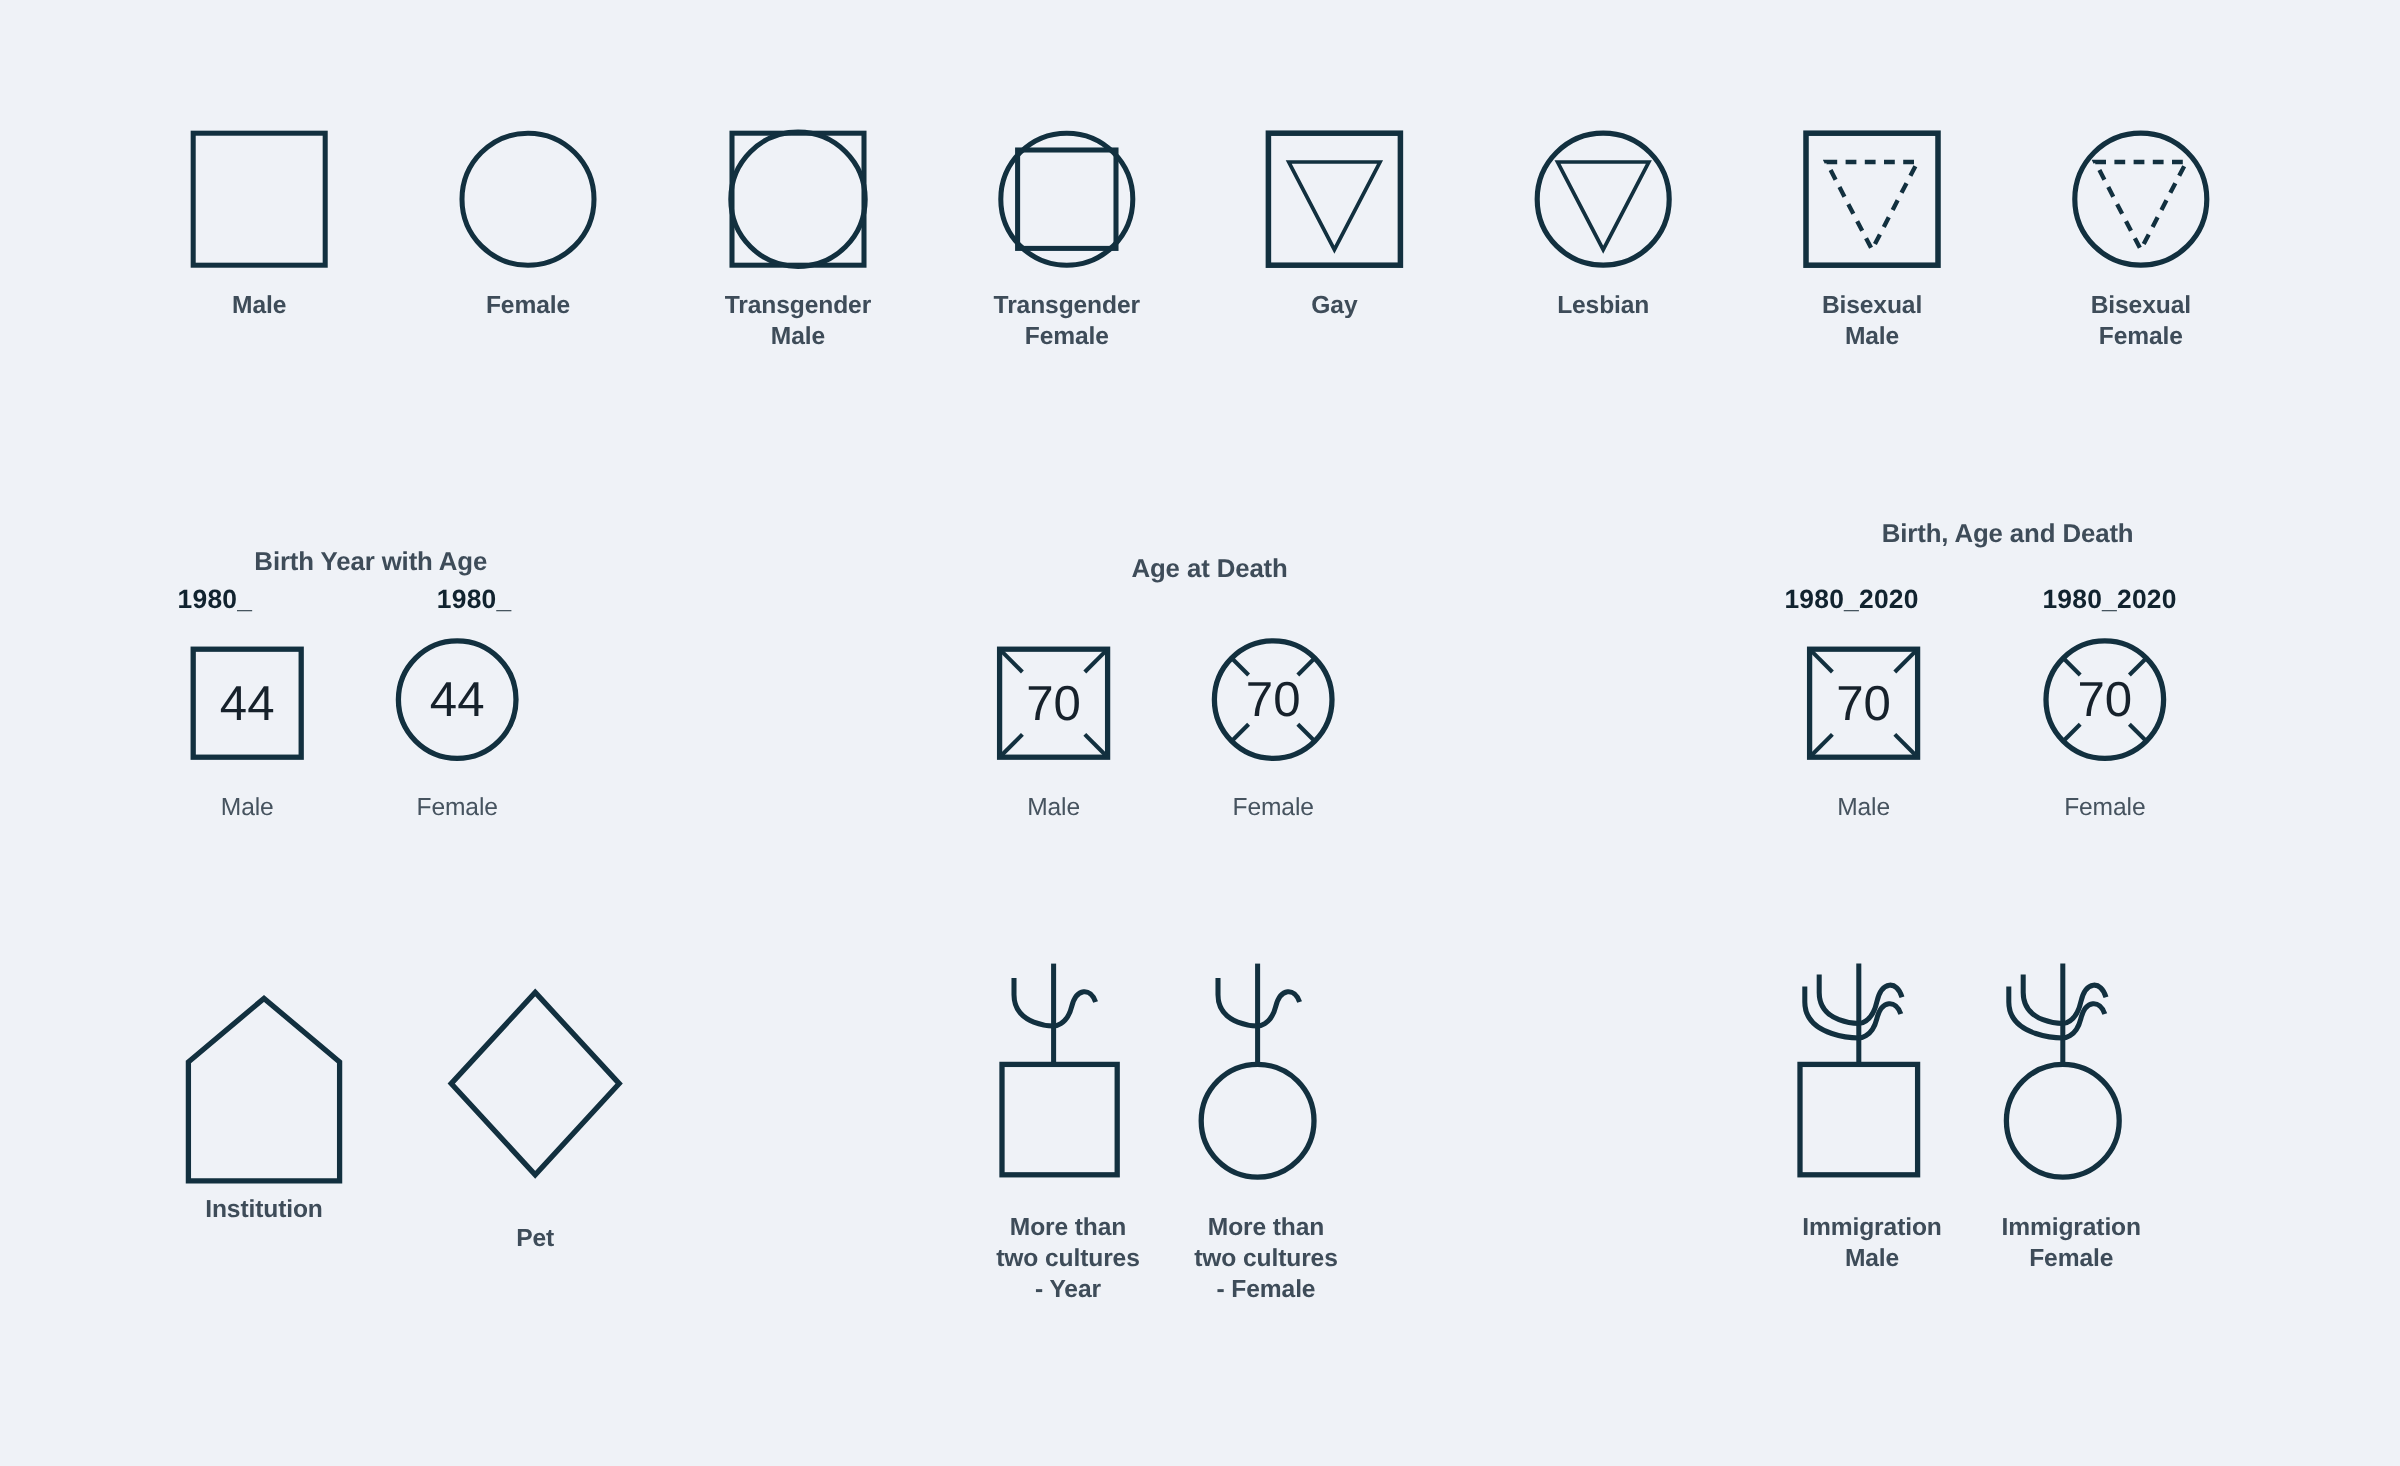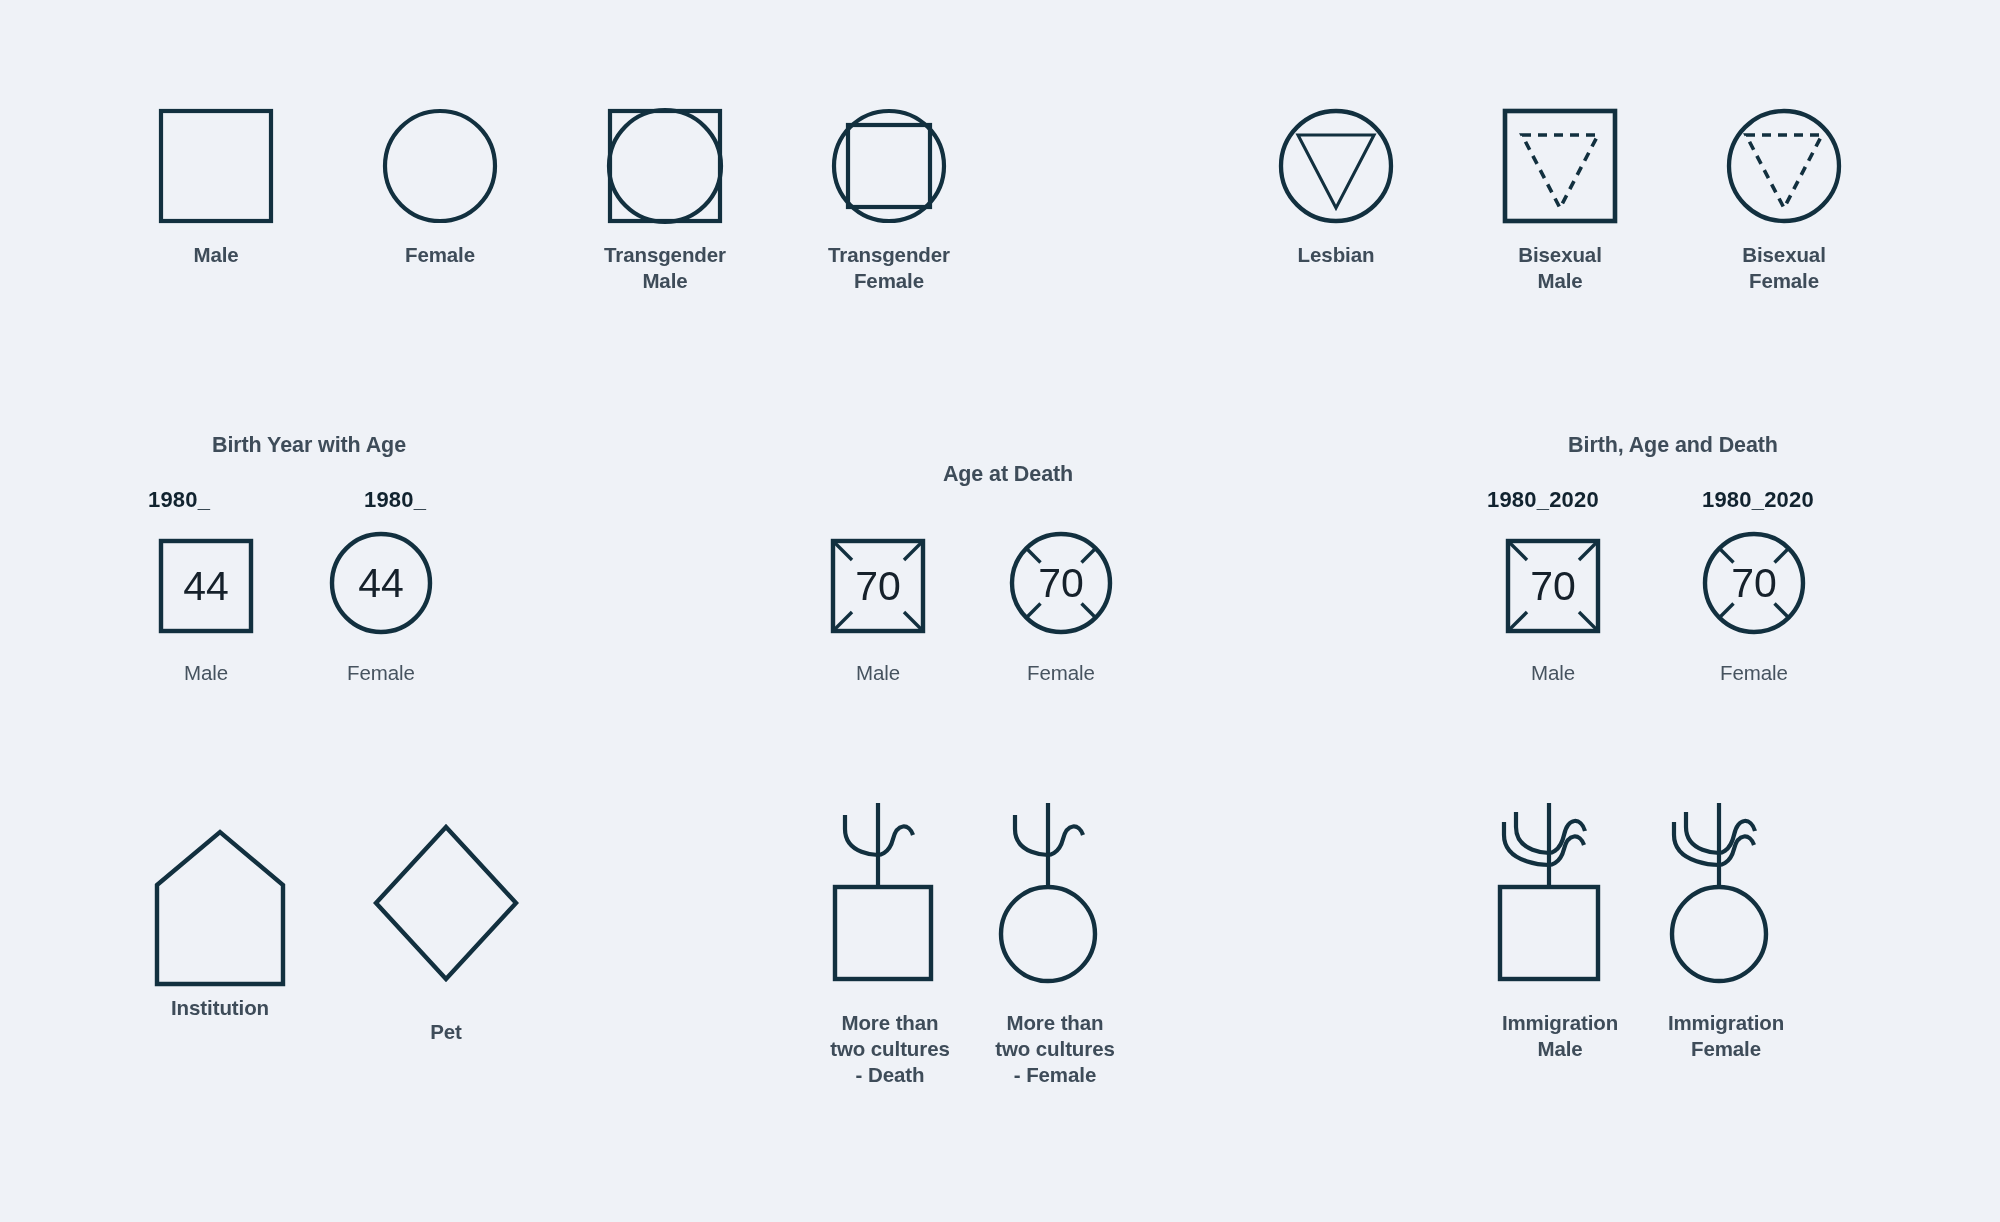--- a/index.html
+++ b/index.html
@@ -98,20 +98,27 @@
 
   <div class="item" style="left:828px; top:106px;">
     <svg class="glyph" width="120" height="120" viewBox="0 0 120 120">
       <circle cx="60" cy="60" r="55" fill="none" stroke="#12303f" stroke-width="4.2"></circle>
       <rect x="19" y="19" width="82" height="82" fill="none" stroke="#12303f" stroke-width="4.2"></rect>
     </svg>
     <div class="caption">Transgender</div>
     <div class="caption" style="margin-top:0;">Female</div>
   </div>
 
+  <div class="item" style="left:1052px; top:106px;">
+    <svg class="glyph" width="120" height="120" viewBox="0 0 120 120">
+      <rect x="5" y="5" width="110" height="110" fill="none" stroke="#12303f" stroke-width="4.6"></rect>
+      <path d="M 22 29 L 98 29 L 60 102 Z" fill="none" stroke="#12303f" stroke-width="3.1" stroke-linejoin="miter"></path>
+    </svg>
+    <div class="caption">Gay</div>
+  </div>
 
   <div class="item" style="left:1276px; top:106px;justify-content:center;">
     <svg class="glyph" width="120" height="120" viewBox="0 0 120 120">
       <circle cx="60" cy="60" r="55" fill="none" stroke="#12303f" stroke-width="4.3"></circle>
       <path d="M 22 29 L 98 29 L 60 102 Z" fill="none" stroke="#12303f" stroke-width="3.1" stroke-linejoin="miter"></path>
     </svg>
     <div class="caption">Lesbian</div>
   </div>
 
   <div class="item" style="left:1500px; top:106px;">
@@ -125,21 +132,21 @@
 
   <div class="item" style="left:1724px; top:106px;">
     <svg class="glyph" width="120" height="120" viewBox="0 0 120 120">
       <circle cx="60" cy="60" r="55" fill="none" stroke="#12303f" stroke-width="4.3"></circle>
       <path d="M 22 29 L 98 29 L 60 102 Z" fill="none" stroke="#12303f" stroke-width="3.6" stroke-dasharray="9 7" stroke-linejoin="miter"></path>
     </svg>
     <div class="caption">Bisexual</div>
     <div class="caption" style="margin-top:0;">Female</div>
   </div>
 
-  <div class="section-title" style="left:309px; top:433px;">Birth Year with Age</div>
+  <div class="section-title" style="left:309px; top:456px;">Birth Year with Age</div>
   <div class="section-title" style="left:1008px; top:433px;margin-top:29px;">Age at Death</div>
   <div class="section-title" style="left:1673px; top:433px;">Birth, Age and Death</div>
 
   <div class="year-label" style="left:148px; top:487px;">1980_</div>
   <div class="item" style="left:157px; top:537px;">
     <svg class="glyph" width="98" height="98" viewBox="0 0 98 98">
       <rect x="4" y="4" width="90" height="90" fill="none" stroke="#12303f" stroke-width="4.4"></rect>
       <text class="age-num" x="49" y="63" text-anchor="middle">44</text>
     </svg>
     <div class="caption light" style="margin-top:25px;">Male</div>
@@ -230,21 +237,21 @@
     <svg class="glyph" width="130" height="190" viewBox="0 0 130 190">
       <g fill="none" stroke="#12303f" stroke-width="4.2" stroke-linecap="butt">
         <line x1="53" y1="8" x2="53" y2="92"></line>
         <path d="M 20 20 L 20 34 C 20 60 53 60 53 60"></path>
         <path d="M 53 60 C 53 60 64 60 68 44 C 72 28 84 28 88 40"></path>
       </g>
       <rect x="10" y="92" width="96" height="92" fill="none" stroke="#12303f" stroke-width="4.4"></rect>
     </svg>
     <div class="caption" style="margin-top:25px;">More than</div>
     <div class="caption" style="margin-top:0;">two cultures</div>
-    <div class="caption" style="margin-top:0;">- Death</div>
+    <div class="caption" style="margin-top:0;">- Year</div>
   </div>
 
   <div class="item" style="left:990px; top:795px;">
     <svg class="glyph" width="130" height="190" viewBox="0 0 130 190">
       <g fill="none" stroke="#12303f" stroke-width="4.2" stroke-linecap="butt">
         <line x1="58" y1="8" x2="58" y2="92"></line>
         <path d="M 25 20 L 25 34 C 25 60 58 60 58 60"></path>
         <path d="M 58 60 C 58 60 69 60 73 44 C 77 28 89 28 93 40"></path>
       </g>
       <circle cx="58" cy="139" r="47" fill="none" stroke="#12303f" stroke-width="4.4"></circle>

